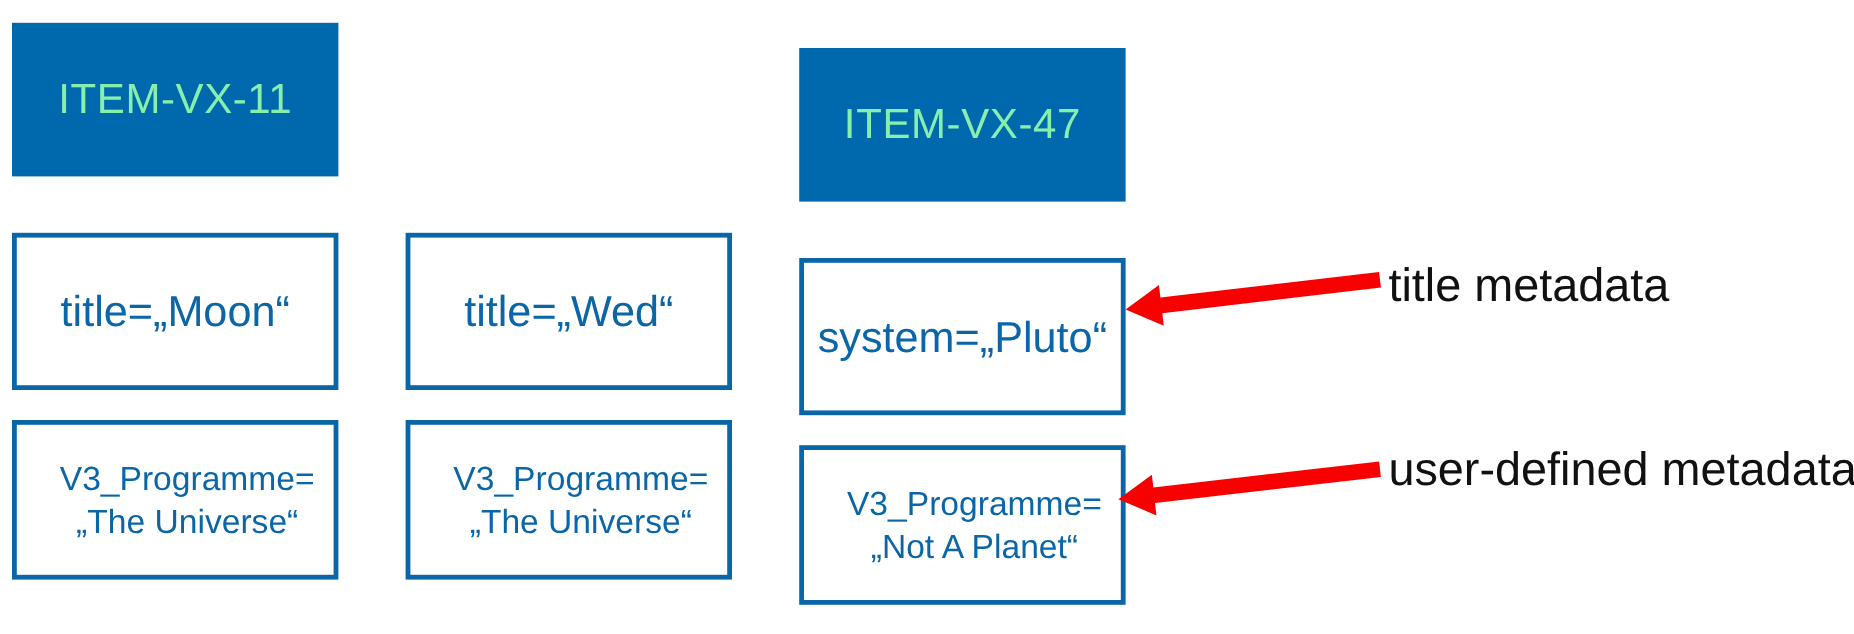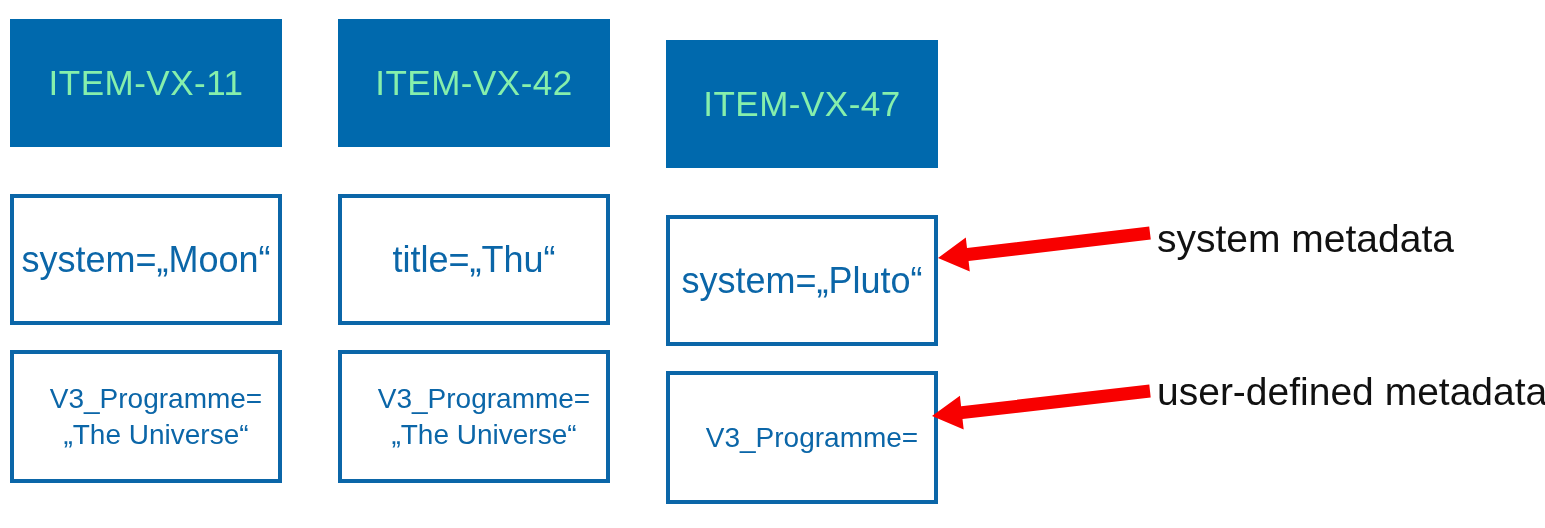--- a/index.html
+++ b/index.html
@@ -74,54 +74,52 @@
 </head>
 <body>
 
 <div class="canvas">
 
   <section class="col c1">
     <div class="hdr">
       <span>ITEM-VX-11</span>
     </div>
     <div class="sysbox">
-      <span>system=„Moon“</span>
+      <span>title=„Moon“</span>
     </div>
     <div class="userbox">
       <span>V3_Programme=</span>
       <span>„The Universe“</span>
     </div>
   </section>
 
   <section class="col c2">
-    <div class="hdr">
-      <span>ITEM-VX-42</span>
-    </div>
     <div class="sysbox">
-      <span>title=„Thu“</span>
+      <span>title=„Wed“</span>
     </div>
     <div class="userbox">
       <span>V3_Programme=</span>
       <span>„The Universe“</span>
     </div>
   </section>
 
   <section class="col c3">
     <div class="hdr">
       <span>ITEM-VX-47</span>
     </div>
     <div class="sysbox">
       <span>system=„Pluto“</span>
     </div>
     <div class="userbox">
       <span>V3_Programme=</span>
+      <span>„Not A Planet“</span>
     </div>
   </section>
 
-  <div class="ann sys">system metadata</div>
+  <div class="ann sys">title metadata</div>
   <div class="ann user">user-defined metadata</div>
 
   <svg class="overlay" width="1545" height="528" viewBox="0 0 1545 528" xmlns="http://www.w3.org/2000/svg">
     <polygon class="red" points="938,258 965.8,237.6 967,248 1149.2,226.6 1150.8,239.5 968.6,261 969.8,271.4"></polygon>
     <polygon class="red" points="932,416 959.9,395.7 961.1,406.2 1149.3,384.5 1150.7,397.5 962.5,419.1 963.7,429.5"></polygon>
   </svg>
 
 </div>
 
 </body></html>

